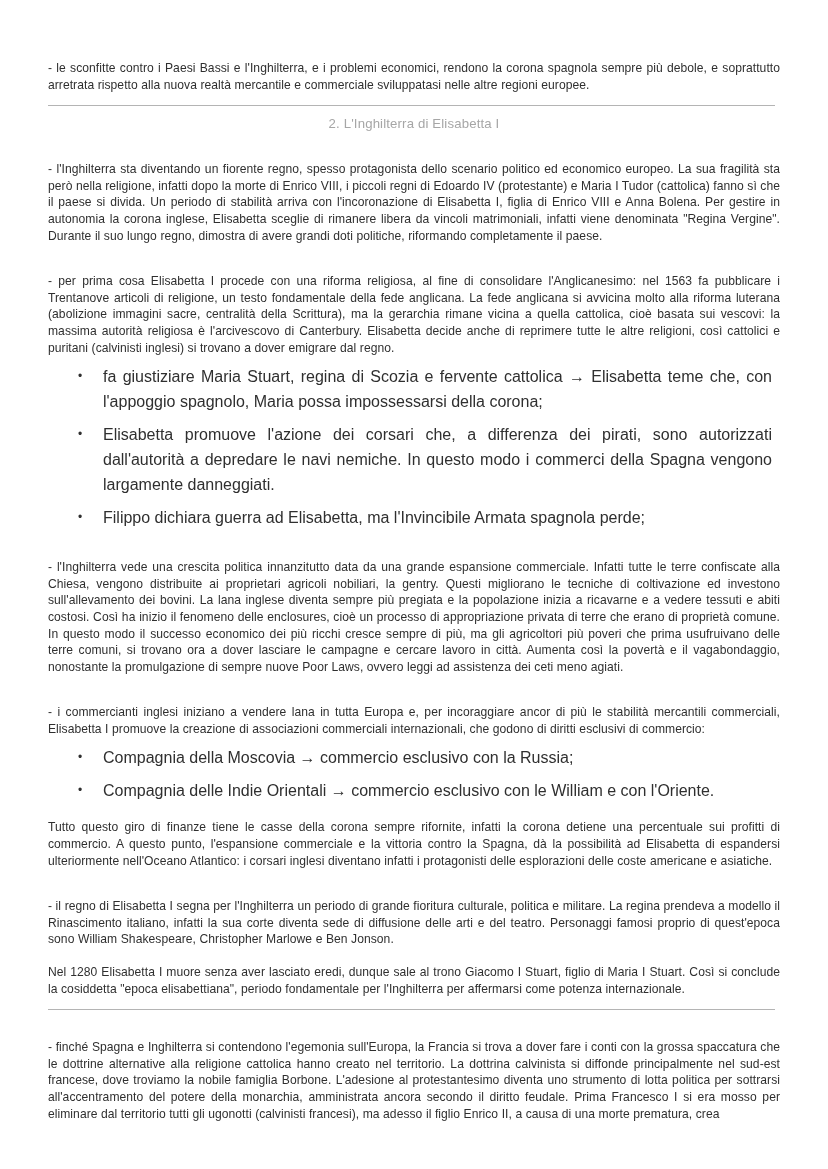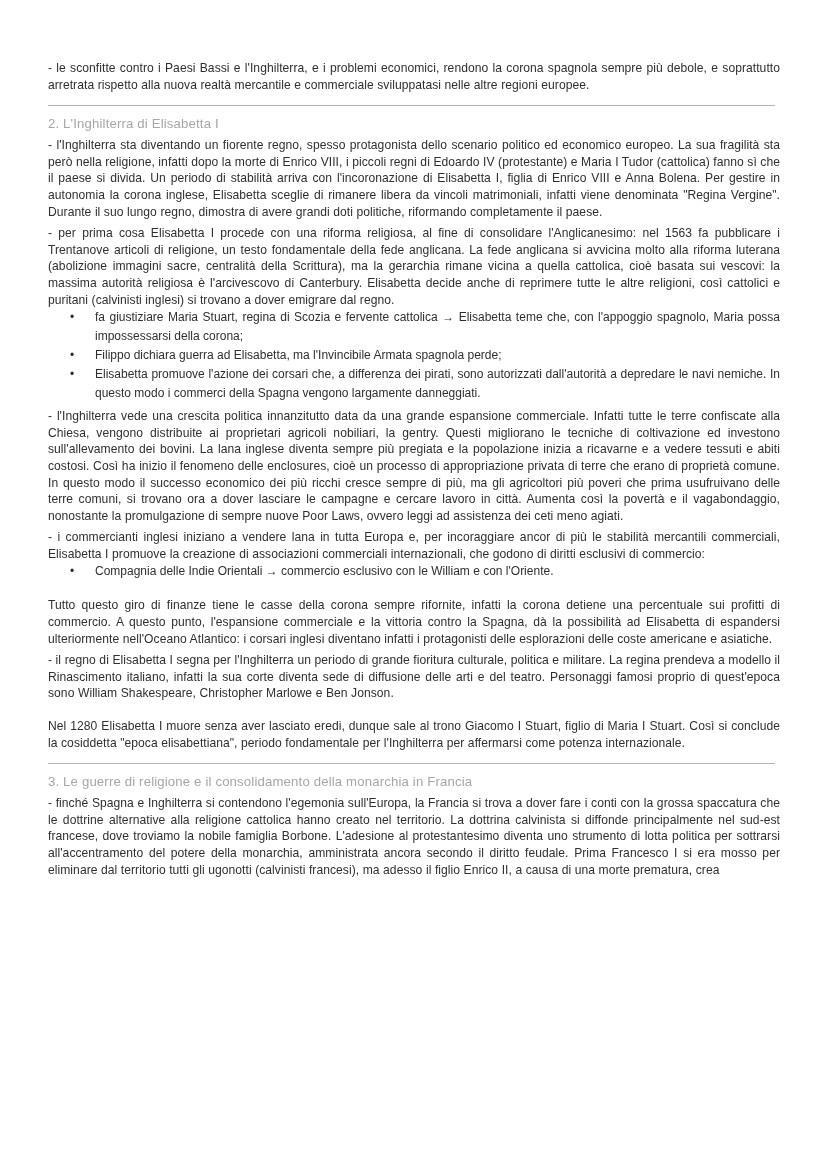--- a/index.html
+++ b/index.html
@@ -27,54 +27,55 @@
     margin: 0 0 0 0;
     font-size: 12.1px;
     line-height: 16.6px;
     color: #2f2f2f;
     text-align: justify;
     text-justify: inter-word;
     letter-spacing: 0.05px;
     word-spacing: 0.1px;
   }
   p.para.gap {
-    margin-top: 5px;
+    margin-top: 29px;
   }
   p.para.tight {
     margin-top: 16px;
   }
   .rule {
     height: 0;
     border: 0;
     border-top: 1.4px solid #b4b4b4;
     margin: 12px 0 0 0;
     width: 727px;
   }
   h2.section-heading {
     font-size: 13.2px;
     line-height: 17px;
     font-weight: 400;
     color: #a6a6a6;
     margin: 9px 0 0 0;
     letter-spacing: 0.15px;
+    text-align: center;
   }
   ul.bullets {
     list-style: none;
     margin: 0;
     padding: 0;
   }
   ul.bullets li {
     position: relative;
     padding-left: 47px;
-    font-size: 12px;
-    line-height: 19px;
+    font-size: 16px;
+    line-height: 25px;
     color: #2f2f2f;
     text-align: justify;
     text-justify: inter-word;
-    margin: 0;
+    margin: 8px;
   }
   ul.bullets li::before {
     content: "\2022";
     position: absolute;
     left: 22px;
     top: -0.5px;
     font-size: 12px;
     color: #2f2f2f;
   }
   ul.bullets li .li-text {
@@ -100,43 +101,45 @@
     <p class="para gap">- l'Inghilterra sta diventando un fiorente regno, spesso protagonista dello scenario politico ed economico europeo. La sua fragilità sta però nella religione, infatti dopo la morte di Enrico VIII, i piccoli regni di Edoardo IV (protestante) e Maria I Tudor (cattolica) fanno sì che il paese si divida. Un periodo di stabilità arriva con l'incoronazione di Elisabetta I, figlia di Enrico VIII e Anna Bolena. Per gestire in autonomia la corona inglese, Elisabetta sceglie di rimanere libera da vincoli matrimoniali, infatti viene denominata "Regina Vergine". Durante il suo lungo regno, dimostra di avere grandi doti politiche, riformando completamente il paese.</p>
 
     <p class="para gap">- per prima cosa Elisabetta I procede con una riforma religiosa, al fine di consolidare l'Anglicanesimo: nel 1563 fa pubblicare i Trentanove articoli di religione, un testo fondamentale della fede anglicana. La fede anglicana si avvicina molto alla riforma luterana (abolizione immagini sacre, centralità della Scrittura), ma la gerarchia rimane vicina a quella cattolica, cioè basata sui vescovi: la massima autorità religiosa è l'arcivescovo di Canterbury. Elisabetta decide anche di reprimere tutte le altre religioni, così cattolici e puritani (calvinisti inglesi) si trovano a dover emigrare dal regno.</p>
 
 
     <ul class="bullets">
       <li>
           <span class="li-text">fa giustiziare Maria Stuart, regina di Scozia e fervente cattolica → Elisabetta teme che, con l'appoggio spagnolo, Maria possa impossessarsi della corona;</span>
         </li>
       <li>
-          <span class="li-text">Filippo dichiara guerra ad Elisabetta, ma l'Invincibile Armata spagnola perde;</span>
+          <span class="li-text">Elisabetta promuove l'azione dei corsari che, a differenza dei pirati, sono autorizzati dall'autorità a depredare le navi nemiche. In questo modo i commerci della Spagna vengono largamente danneggiati.</span>
         </li>
       <li>
-          <span class="li-text">Elisabetta promuove l'azione dei corsari che, a differenza dei pirati, sono autorizzati dall'autorità a depredare le navi nemiche. In questo modo i commerci della Spagna vengono largamente danneggiati.</span>
+          <span class="li-text">Filippo dichiara guerra ad Elisabetta, ma l'Invincibile Armata spagnola perde;</span>
         </li>
     </ul>
 
     <p class="para gap">- l'Inghilterra vede una crescita politica innanzitutto data da una grande espansione commerciale. Infatti tutte le terre confiscate alla Chiesa, vengono distribuite ai proprietari agricoli nobiliari, la gentry. Questi migliorano le tecniche di coltivazione ed investono sull'allevamento dei bovini. La lana inglese diventa sempre più pregiata e la popolazione inizia a ricavarne e a vedere tessuti e abiti costosi. Così ha inizio il fenomeno delle enclosures, cioè un processo di appropriazione privata di terre che erano di proprietà comune. In questo modo il successo economico dei più ricchi cresce sempre di più, ma gli agricoltori più poveri che prima usufruivano delle terre comuni, si trovano ora a dover lasciare le campagne e cercare lavoro in città. Aumenta così la povertà e il vagabondaggio, nonostante la promulgazione di sempre nuove Poor Laws, ovvero leggi ad assistenza dei ceti meno agiati.</p>
 
     <p class="para gap">- i commercianti inglesi iniziano a vendere lana in tutta Europa e, per incoraggiare ancor di più le stabilità mercantili commerciali, Elisabetta I promuove la creazione di associazioni commerciali internazionali, che godono di diritti esclusivi di commercio:</p>
 
     <ul class="bullets">
+      <li>
+          <span class="li-text">Compagnia della Moscovia → commercio esclusivo con la Russia;</span>
+        </li>
       <li>
           <span class="li-text">Compagnia delle Indie Orientali → commercio esclusivo con le William e con l'Oriente.</span>
         </li>
     </ul>
 
     <p class="para tight">Tutto questo giro di finanze tiene le casse della corona sempre rifornite, infatti la corona detiene una percentuale sui profitti di commercio. A questo punto, l'espansione commerciale e la vittoria contro la Spagna, dà la possibilità ad Elisabetta di espandersi ulteriormente nell'Oceano Atlantico: i corsari inglesi diventano infatti i protagonisti delle esplorazioni delle coste americane e asiatiche.</p>
 
     <p class="para gap">- il regno di Elisabetta I segna per l'Inghilterra un periodo di grande fioritura culturale, politica e militare. La regina prendeva a modello il Rinascimento italiano, infatti la sua corte diventa sede di diffusione delle arti e del teatro. Personaggi famosi proprio di quest'epoca sono William Shakespeare, Christopher Marlowe e Ben Jonson.</p>
 
     <p class="para tight">Nel 1280 Elisabetta I muore senza aver lasciato eredi, dunque sale al trono Giacomo I Stuart, figlio di Maria I Stuart. Così si conclude la cosiddetta "epoca elisabettiana", periodo fondamentale per l'Inghilterra per affermarsi come potenza internazionale.</p>
 
     <hr class="rule">
 
-    <h2 class="section-heading">3. Le guerre di religione e il consolidamento della monarchia in Francia</h2>
 
     <p class="para gap">- finché Spagna e Inghilterra si contendono l'egemonia sull'Europa, la Francia si trova a dover fare i conti con la grossa spaccatura che le dottrine alternative alla religione cattolica hanno creato nel territorio. La dottrina calvinista si diffonde principalmente nel sud-est francese, dove troviamo la nobile famiglia Borbone. L'adesione al protestantesimo diventa uno strumento di lotta politica per sottrarsi all'accentramento del potere della monarchia, amministrata ancora secondo il diritto feudale.  Prima Francesco I si era mosso per eliminare dal territorio tutti gli ugonotti (calvinisti francesi), ma adesso il figlio Enrico II, a causa di una morte prematura, crea</p>
 
   </div>
 </div>
 
 </body></html>

